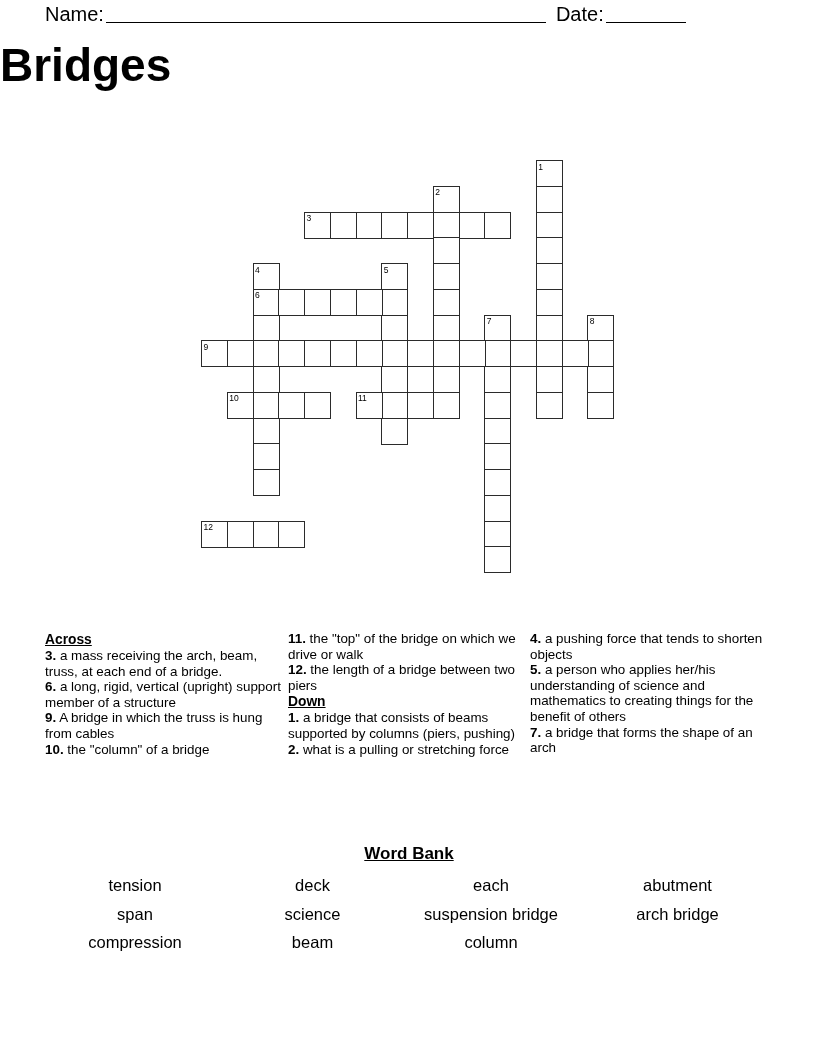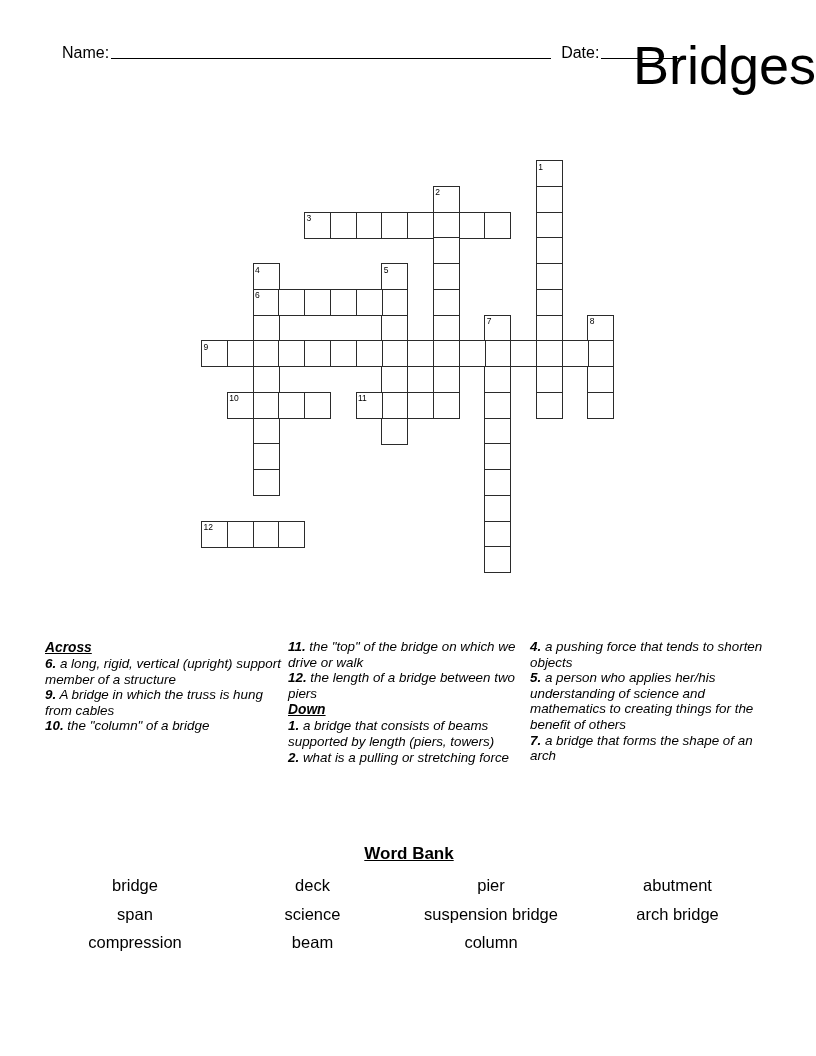--- a/index.html
+++ b/index.html
@@ -12,29 +12,28 @@
     height: 1056px;
     font-family: "Liberation Sans", sans-serif;
     color: #000000;
     position: relative;
     overflow: hidden;
   }
 
   
   .namedate {
     position: absolute;
-    left: 62px;
+    left: 45px;
     top: 0px;
     width: 726px;
     height: 26px;
     display: flex;
     align-items: flex-end;
-    font-size: 16px;
+    font-size: 20px;
     white-space: nowrap;
-    margin-top: 36px;
   }
   .nd-label { padding-right: 2px; }
   .nd-rule-long {
     display: inline-block;
     width: 440px;
     border-bottom: 1px solid #000;
     margin: 0 10px 3px 0;
   }
   .nd-rule-short {
     display: inline-block;
@@ -42,23 +41,23 @@
     border-bottom: 1px solid #000;
     margin: 0 0 3px 0;
   }
 
   
   .puzzle-title {
     position: absolute;
     left: 0;
     top: 37px;
     width: 816px;
-    text-align: right;
-    font-size: 54px;
-    font-weight: normal;
+    text-align: left;
+    font-size: 46px;
+    font-weight: bold;
     letter-spacing: 0px;
     line-height: 56px;
   }
 
   
   #grid-wrap {
     position: absolute;
     left: 0px;
     top: 0px;
     width: 816px;
@@ -82,24 +81,23 @@
   
   .clues {
     position: absolute;
     left: 45px;
     top: 627px;
     width: 728px;
     height: 200px;
   }
   .clue-col {
     position: absolute;
-    top: 12px;
+    top: 4px;
     font-size: 13.4px;
     line-height: 15.6px;
-    font-style: italic;
   }
   .clue-col-1 { left: 0px;   width: 236px; }
   .clue-col-2 { left: 243px; width: 232px; }
   .clue-col-3 { left: 485px; width: 243px; }
 
   .clue-head {
     font-weight: bold;
     text-decoration: underline;
     font-size: 13.8px;
     line-height: 17px;
@@ -237,46 +235,47 @@
     <div class="cw-cell" style="left: 201px; top: 520.5px; width: 27.15px; height: 27.15px;"></div>
     <span class="cw-num" style="left: 203.5px; top: 523px;">12</span>
     <div class="cw-cell" style="left: 226.75px; top: 520.5px; width: 27.15px; height: 27.15px;"></div>
     <div class="cw-cell" style="left: 252.5px; top: 520.5px; width: 27.15px; height: 27.15px;"></div>
     <div class="cw-cell" style="left: 278.25px; top: 520.5px; width: 27.15px; height: 27.15px;"></div>
   </div>
 
 <div class="clues">
   <div class="clue-col clue-col-1">
     <span class="clue-head">Across</span>
+    <span class="clue-item"><span class="cnum">3.</span><span> a mass receiving the arch, beam, truss, at each end of a bridge.</span></span>
     <span class="clue-item"><span class="cnum">6.</span><span> a long, rigid, vertical (upright) support member of a structure</span></span>
     <span class="clue-item"><span class="cnum">9.</span><span> A bridge in which the truss is hung from cables</span></span>
     <span class="clue-item"><span class="cnum">10.</span><span> the "column" of a bridge</span></span>
   </div>
 
   <div class="clue-col clue-col-2">
     <span class="clue-item"><span class="cnum">11.</span><span> the "top" of the bridge on which we drive or walk</span></span>
     <span class="clue-item"><span class="cnum">12.</span><span> the length of a bridge between two piers</span></span>
     <span class="clue-head">Down</span>
-    <span class="clue-item"><span class="cnum">1.</span><span> a bridge that consists of beams supported by length (piers, towers)</span></span>
+    <span class="clue-item"><span class="cnum">1.</span><span> a bridge that consists of beams supported by columns (piers, pushing)</span></span>
     <span class="clue-item"><span class="cnum">2.</span><span> what is a pulling or stretching force</span></span>
   </div>
 
   <div class="clue-col clue-col-3">
     <span class="clue-item"><span class="cnum">4.</span><span> a pushing force that tends to shorten objects</span></span>
     <span class="clue-item"><span class="cnum">5.</span><span> a person who applies her/his understanding of science and mathematics to creating things for the benefit of others</span></span>
     <span class="clue-item"><span class="cnum">7.</span><span> a bridge that forms the shape of an arch</span></span>
   </div>
 </div>
 
 <div class="wordbank">
   <span class="wb-title">Word Bank</span>
   <div class="wb-grid">
-    <span class="wb-word">bridge</span>
+    <span class="wb-word">tension</span>
     <span class="wb-word">deck</span>
-    <span class="wb-word">pier</span>
+    <span class="wb-word">each</span>
     <span class="wb-word">abutment</span>
     <span class="wb-word">span</span>
     <span class="wb-word">science</span>
     <span class="wb-word">suspension bridge</span>
     <span class="wb-word">arch bridge</span>
     <span class="wb-word">compression</span>
     <span class="wb-word">beam</span>
     <span class="wb-word">column</span>
   </div>
 </div>

